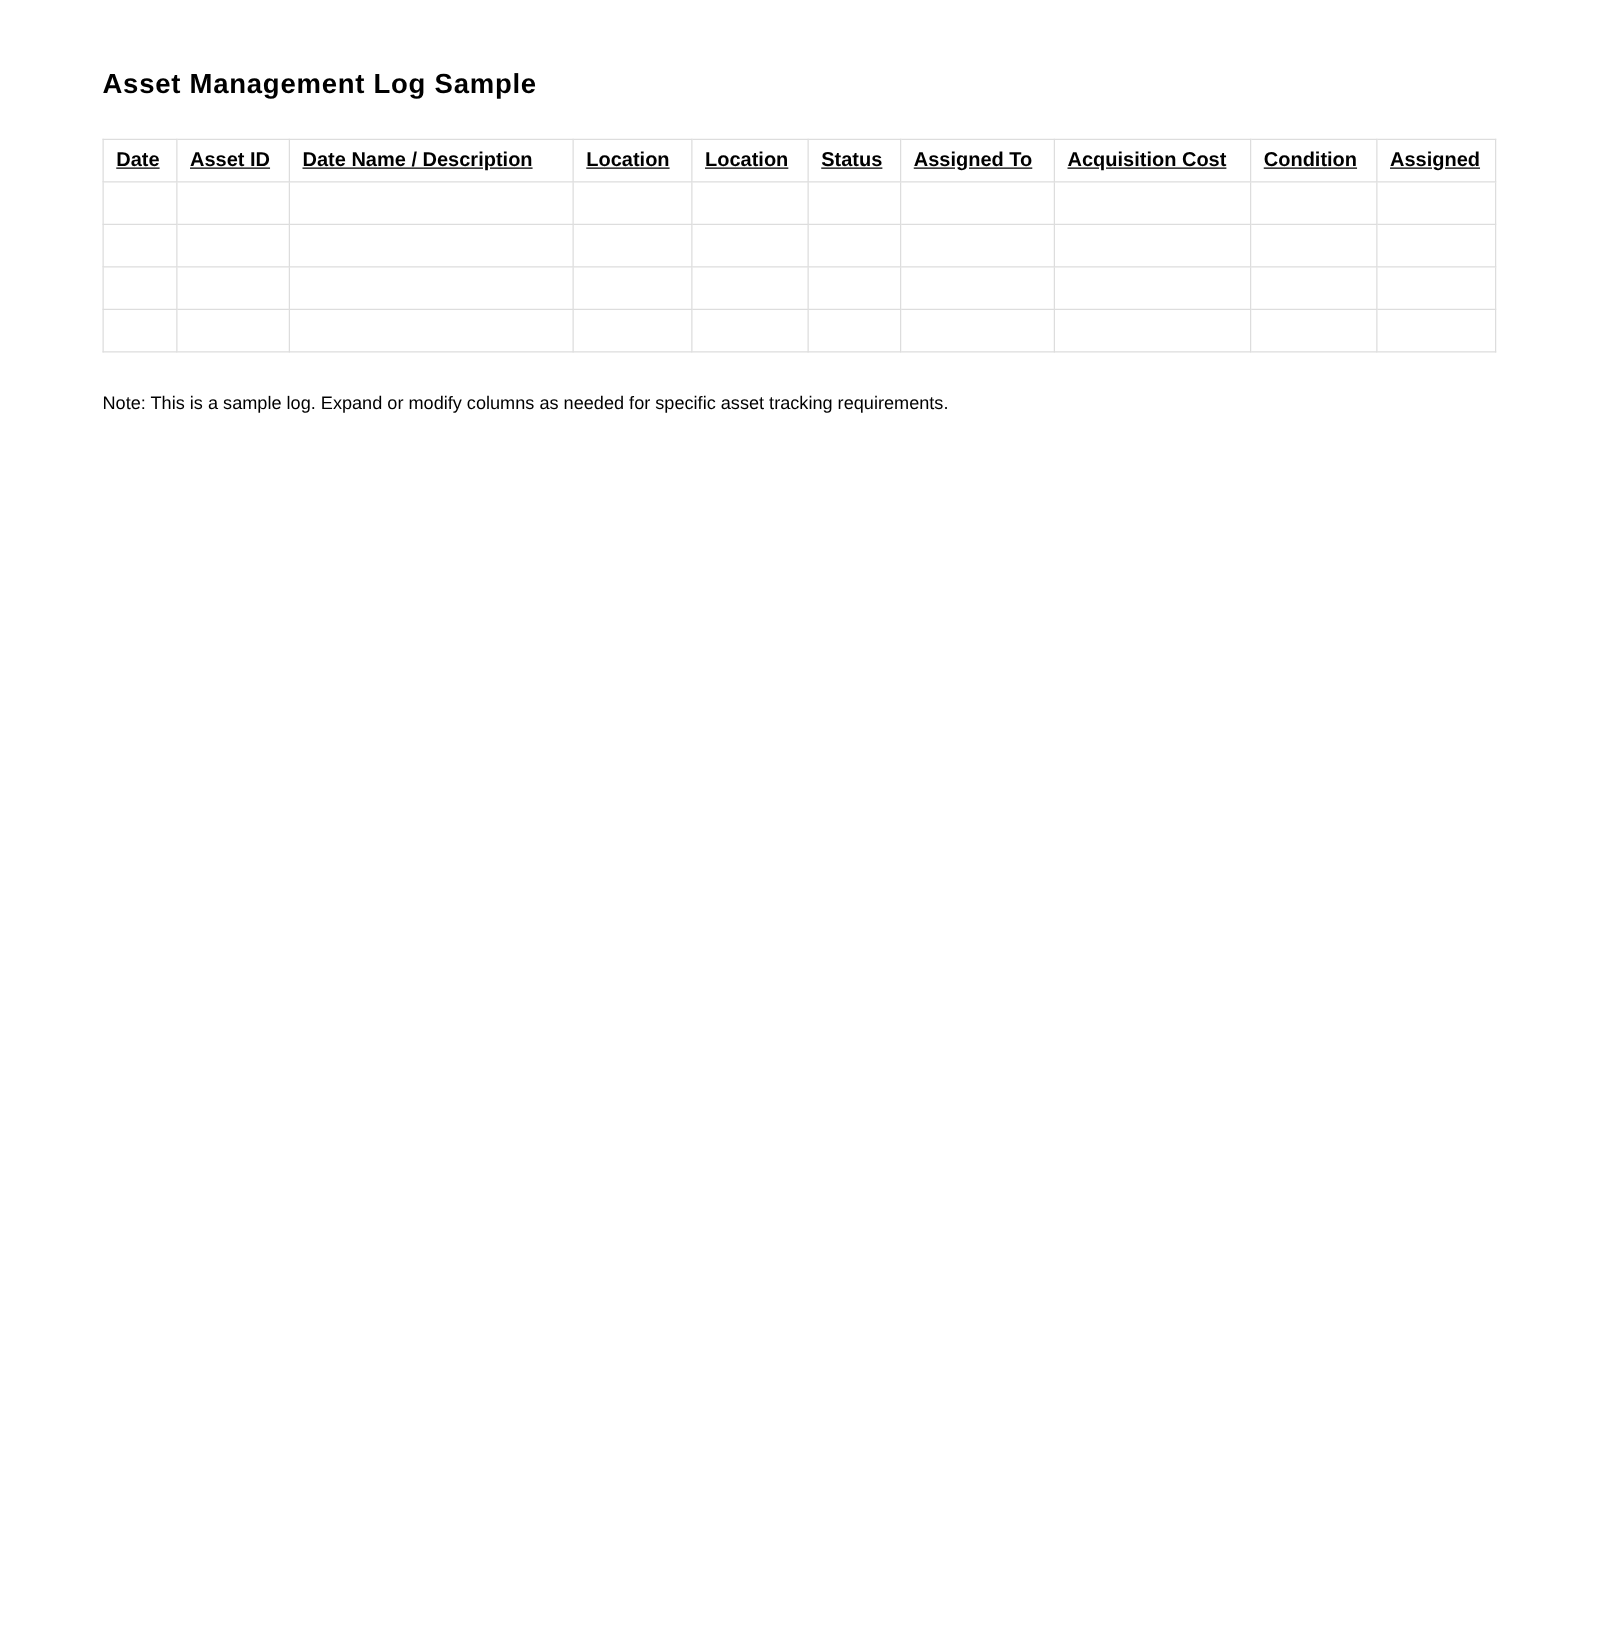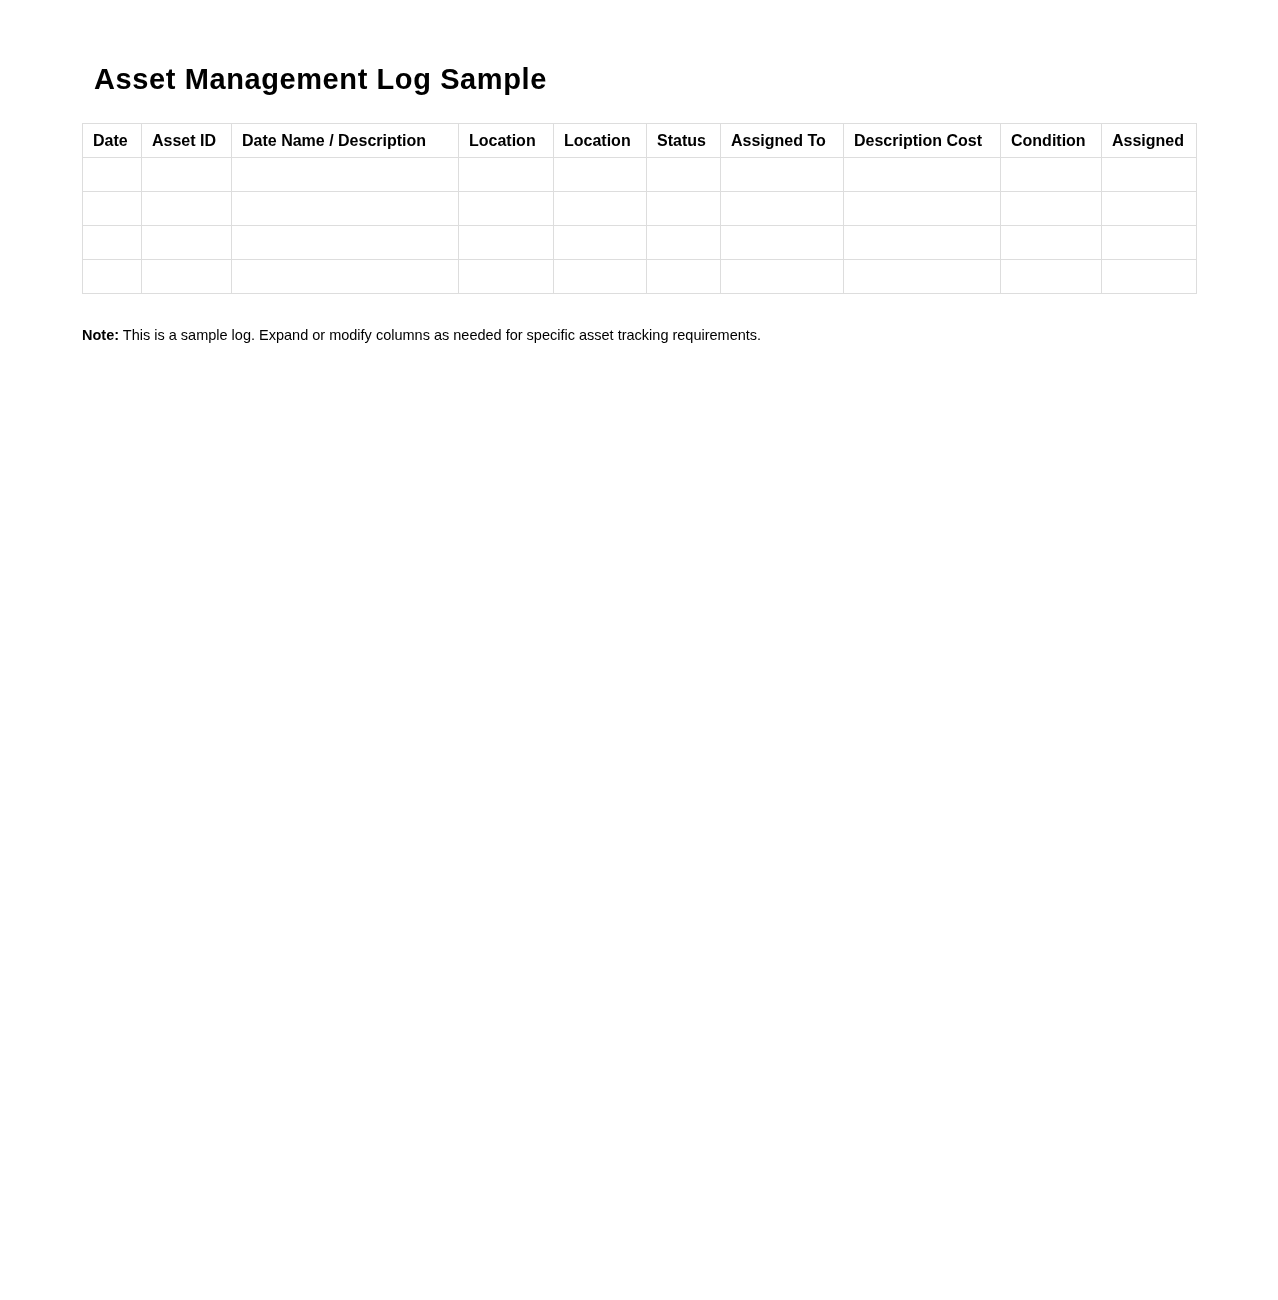--- a/index.html
+++ b/index.html
@@ -4,22 +4,22 @@
   <style>
     html, body { margin: 0; padding: 0; background: #ffffff; }
     body {
       width: 1278px; height: 1300px;
       font-family: "Liberation Sans", sans-serif;
       color: #000;
       position: relative;
     }
     .page { position: absolute; left: 82px; top: 50px; width: 1114px; }
     h1 {
-      margin: 12px;
-      font-size: 29px;
+      margin: 0;
+      font-size: 22px;
       font-weight: bold;
       letter-spacing: 0.6px;
       line-height: 34px;
     }
     .subtitle {
       font-size: 17px;
       line-height: 20px;
       margin-top: 3px;
     }
     table {
@@ -28,28 +28,29 @@
       width: 1114px;
       table-layout: fixed;
     }
     th, td {
       border: 1px solid #dddddd;
       height: 34px;
       padding: 0 10px;
       box-sizing: border-box;
       text-align: left;
       font-size: 16px;
+      text-decoration: underline;
     }
     th { font-weight: bold; white-space: nowrap; }
     .note {
       margin-top: 32px;
       font-size: 14.5px;
       line-height: 18px;
     }
-    .note b { font-weight: bold; }
+    .note b { font-weight: normal; }
   </style>
 </head>
 <body>
 
 <div class="page">
   <h1>Asset Management Log Sample</h1>
 
   <table>
     <colgroup id="cols">
         <col style="width: 59px;">
@@ -65,21 +66,21 @@
       </colgroup>
     <thead>
       <tr id="head-row">
           <th>Date</th>
           <th>Asset ID</th>
           <th>Date Name / Description</th>
           <th>Location</th>
           <th>Location</th>
           <th>Status</th>
           <th>Assigned To</th>
-          <th>Description Cost</th>
+          <th>Acquisition Cost</th>
           <th>Condition</th>
           <th>Assigned</th>
         </tr>
     </thead>
     <tbody id="body-rows">
         <tr>
           <td></td>
           <td></td>
           <td></td>
           <td></td>

